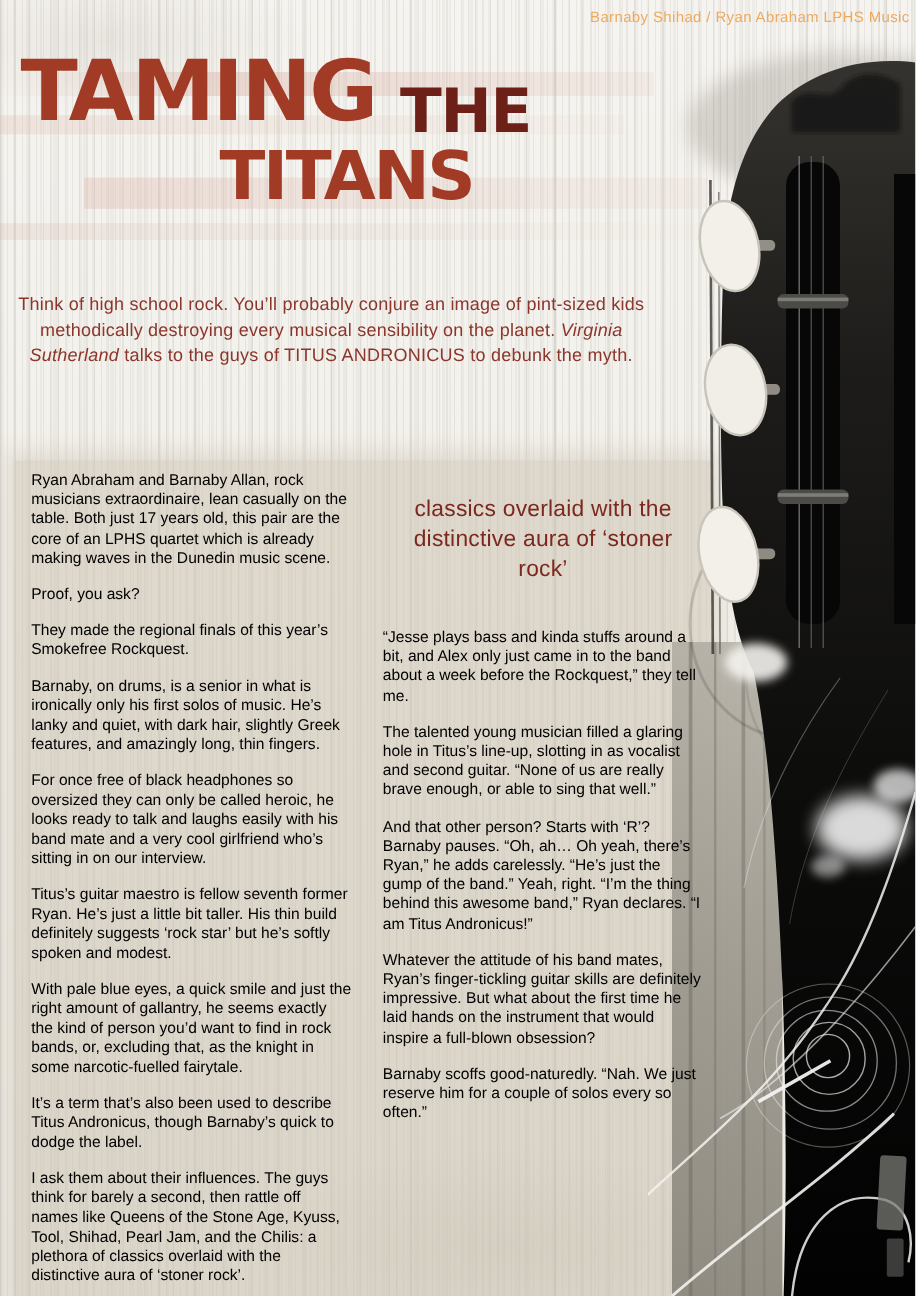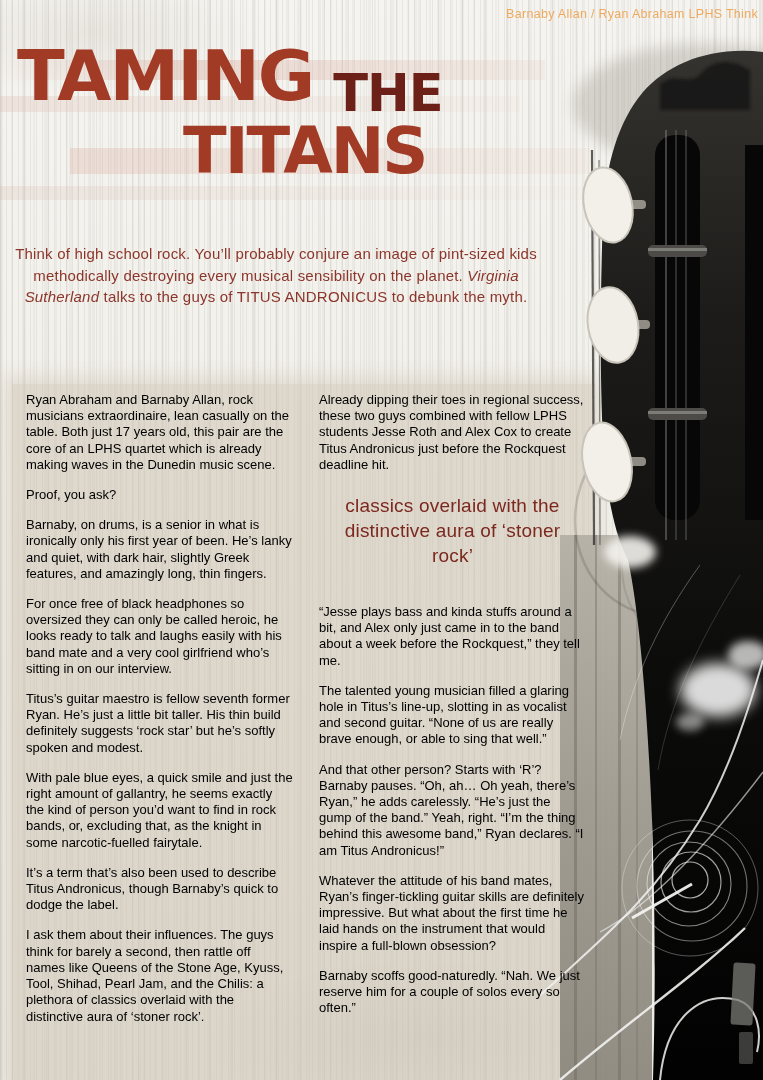--- a/index.html
+++ b/index.html
@@ -30,21 +30,21 @@
 
   .credit{position:absolute;top:7px;right:5px;z-index:3;
     font-size:12.5px;letter-spacing:.3px;color:#edaa5f;}
 
   .title{position:absolute;z-index:2;color:#a23b25;
     font-family:"DejaVu Sans",sans-serif;font-weight:bold;line-height:.92;
     letter-spacing:-2px;transform-origin:left top;}
   .title-l1{left:17px;top:44px;display:flex;align-items:flex-end;font-size:70px;}
   .title-the{font-size:51px;color:#6c2017;margin-left:20px;letter-spacing:-1px;
     transform:translateY(10px);}
-  .title-l2{left:183px;top:122px;font-size:64px;}
+  .title-l2{left:183px;top:122px;font-size:56px;}
 
   .standfirst{position:absolute;left:10px;top:243px;width:532px;z-index:3;
     text-align:center;font-size:15px;line-height:1.44;color:#8c352b;letter-spacing:.2px;}
   .standfirst .author{font-style:italic;}
 
   .panel{position:absolute;left:12px;top:384px;width:580px;height:696px;z-index:1;
     background:rgba(206,197,181,.55);box-shadow:0 0 16px 8px rgba(206,197,181,.45);}
 
   .cols{position:absolute;left:26px;top:392px;width:560px;z-index:3;display:flex;gap:26px;}
   .col{width:267px;}
@@ -58,52 +58,52 @@
 <body>
 
 <div class="page">
   <div class="texture-noise"></div>
 
   <div class="band band1"></div>
   <div class="band band2"></div>
   <div class="band band3"></div>
   <div class="band band4"></div>
 
-  <div class="credit">Barnaby Allan / Ryan Abraham LPHS Think</div>
+  <div class="credit">Barnaby Shihad / Ryan Abraham LPHS Music</div>
 
   <div class="title title-l1">
     <span>TAMING</span>
     <span class="title-the">THE</span>
   </div>
   <div class="title title-l2">
     <span>TITANS</span>
   </div>
 
   <div class="standfirst">
     <span>Think of high school rock. You’ll probably conjure an image of pint-sized kids methodically destroying every musical sensibility on the planet. </span><span class="author">Virginia Sutherland</span><span> talks to the guys of TITUS ANDRONICUS to debunk the myth.</span>
   </div>
 
   <div class="panel"></div>
 
   <div class="cols">
     <div class="col">
 
     <p>Ryan Abraham and Barnaby Allan, rock musicians extraordinaire, lean casually on the table. Both just 17 years old, this pair are the core of an LPHS quartet which is already making waves in the Dunedin music scene.</p>
         <p>Proof, you ask?</p>
-        <p>Barnaby, on drums, is a senior in what is ironically only his first year of been. He’s lanky and quiet, with dark hair, slightly Greek features, and amazingly long, thin fingers.</p>
+        <p>They made the regional finals of this year’s Smokefree Rockquest.</p>
+        <p>Barnaby, on drums, is a senior in what is ironically only his first solos of music. He’s lanky and quiet, with dark hair, slightly Greek features, and amazingly long, thin fingers.</p>
         <p>For once free of black headphones so oversized they can only be called heroic, he looks ready to talk and laughs easily with his band mate and a very cool girlfriend who’s sitting in on our interview.</p>
         <p>Titus’s guitar maestro is fellow seventh former Ryan. He’s just a little bit taller. His thin build definitely suggests ‘rock star’ but he’s softly spoken and modest.</p>
         <p>With pale blue eyes, a quick smile and just the right amount of gallantry, he seems exactly the kind of person you’d want to find in rock bands, or, excluding that, as the knight in some narcotic-fuelled fairytale.</p>
         <p>It’s a term that’s also been used to describe Titus Andronicus, though Barnaby’s quick to dodge the label.</p>
         <p>I ask them about their influences. The guys think for barely a second, then rattle off names like Queens of the Stone Age, Kyuss, Tool, Shihad, Pearl Jam, and the Chilis: a plethora of classics overlaid with the distinctive aura of ‘stoner rock’.</p>
       </div>
     <div class="col">
       <div>
 
-          <p>Already dipping their toes in regional success, these two guys combined with fellow LPHS students Jesse Roth and Alex Cox to create Titus Andronicus just before the Rockquest deadline hit.</p>
         </div>
       <div class="pull-quote">classics overlaid with the distinctive aura of ‘stoner rock’</div>
       <div>
 
       <p>“Jesse plays bass and kinda stuffs around a bit, and Alex only just came in to the band about a week before the Rockquest,” they tell me.</p>
           <p>The talented young musician filled a glaring hole in Titus’s line-up, slotting in as vocalist and second guitar. “None of us are really brave enough, or able to sing that well.”</p>
           <p>And that other person? Starts with ‘R’? Barnaby pauses. “Oh, ah… Oh yeah, there’s Ryan,” he adds carelessly. “He’s just the gump of the band.” Yeah, right. “I’m the thing behind this awesome band,” Ryan declares. “I am Titus Andronicus!”</p>
           <p>Whatever the attitude of his band mates, Ryan’s finger-tickling guitar skills are definitely impressive. But what about the first time he laid hands on the instrument that would inspire a full-blown obsession?</p>
           <p>Barnaby scoffs good-naturedly. “Nah. We just reserve him for a couple of solos every so often.”</p>
         </div>

